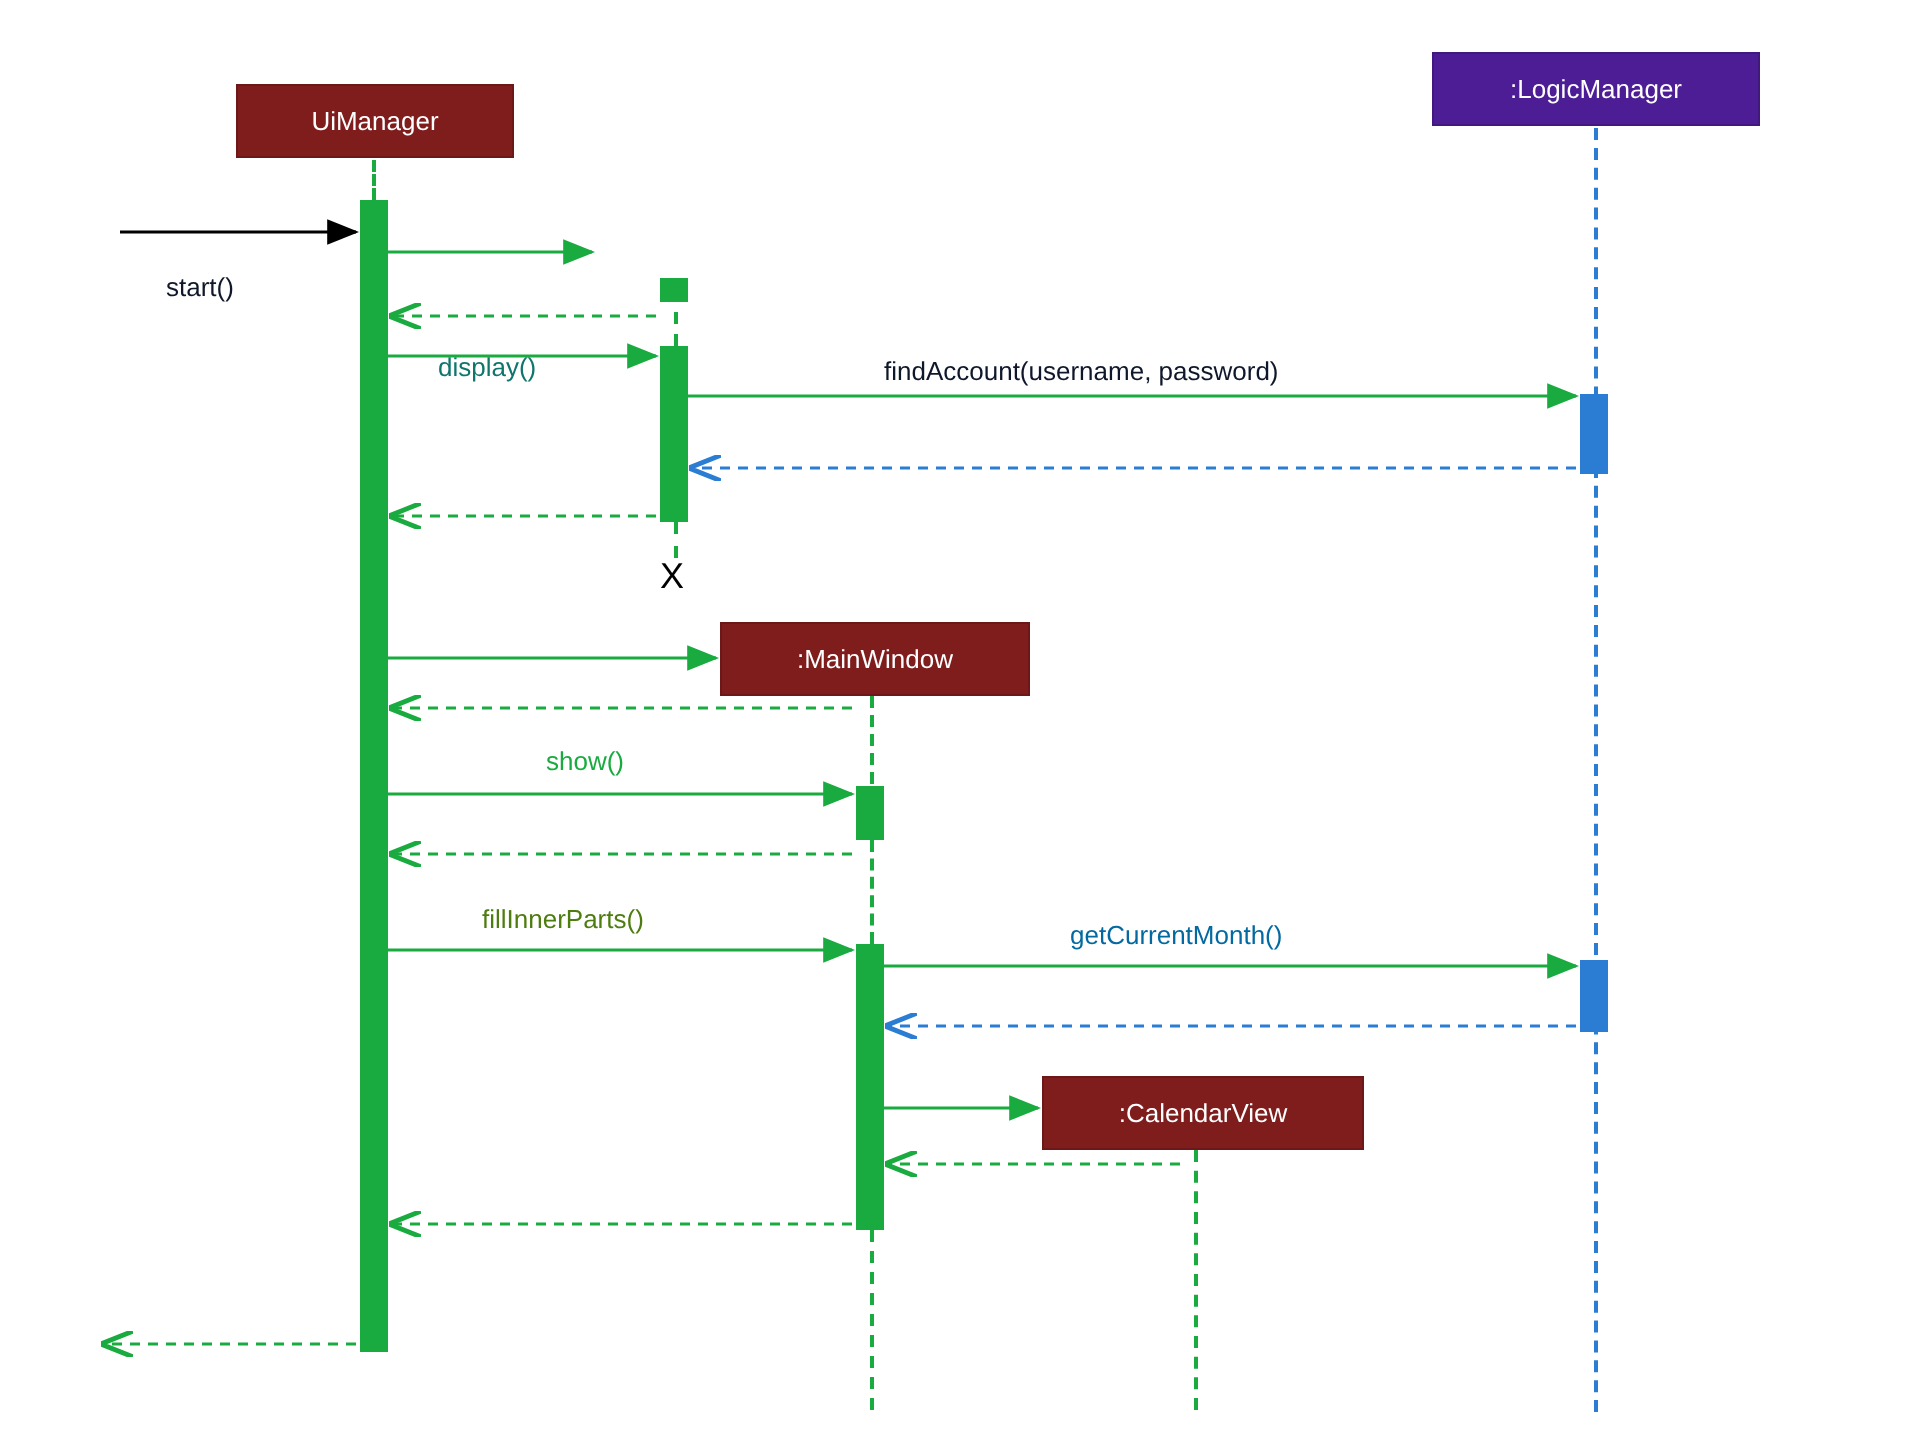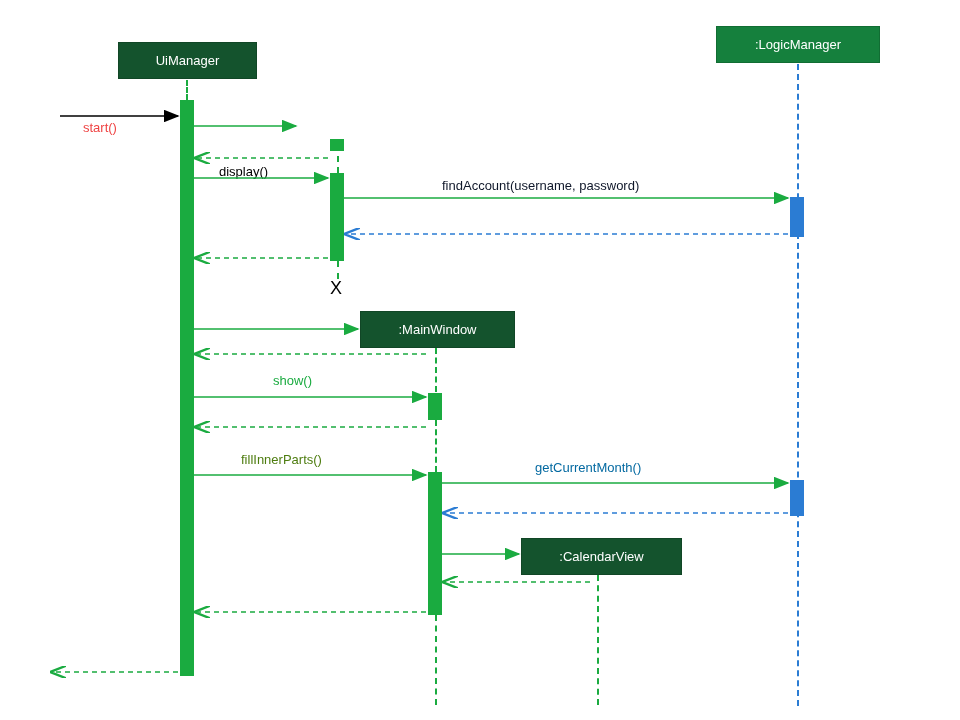--- a/index.html
+++ b/index.html
@@ -1,19 +1,19 @@
 <!DOCTYPE html>
 <html><head>
 <meta charset="utf-8">
 <style>
 body{margin:0;font-family:Arial,sans-serif;font-size:13px;background:#fff}
 .canvas{position:relative;width:960px;height:720px}
 .participant{position:absolute;color:#fff;text-align:center;padding:10px 0;border:1px solid rgba(0,0,0,.15)}
-.green{background:#14532d}
-.blue{background:#15803d}
+.green{background:#7f1d1d}
+.blue{background:#4c1d95}
 .lifeline{position:absolute;width:0;border-left:2px dashed}
 .activation{position:absolute;background:#1aab40}
 .activation.blue{background:#2b7cd3}
 .msg-label{position:absolute;white-space:nowrap}
 svg.arrow{position:absolute;overflow:visible}
 </style>
 </head>
 <body>
 
 <div class="canvas">
@@ -45,22 +45,22 @@
   <div class="activation" style="left:330px;top:173px;width:14px;height:88px"></div>
   <div class="activation blue" style="left:790px;top:197px;width:14px;height:40px"></div>
   <div class="activation" style="left:428px;top:393px;width:14px;height:27px"></div>
   <div class="activation" style="left:428px;top:472px;width:14px;height:143px"></div>
   <div class="activation blue" style="left:790px;top:480px;width:14px;height:36px"></div>
 
   <div style="position:absolute;left:330px;top:278px;font-size:18px;color:#000">
     <span>X</span>
   </div>
 
-  <div class="msg-label" style="left:83px;top:120px;color:#ef4444">start()</div>
-  <div class="msg-label" style="left:219px;top:164px;color:#000000">display()</div>
+  <div class="msg-label" style="left:83px;top:136px;color:#0f172a">start()</div>
+  <div class="msg-label" style="left:219px;top:176px;color:#0f766e">display()</div>
   <div class="msg-label" style="left:442px;top:178px;color:#0f172a">findAccount(username, password)</div>
   <div class="msg-label" style="left:273px;top:373px;color:#1aab40">show()</div>
   <div class="msg-label" style="left:241px;top:452px;color:#4d7c0f">fillInnerParts()</div>
   <div class="msg-label" style="left:535px;top:460px;color:#0369a1">getCurrentMonth()</div>
 
   <svg class="arrow" style="left:0;top:0" width="960" height="720">
     <defs>
       <marker id="ah-black" markerWidth="10" markerHeight="8" refX="9" refY="4" orient="auto">
           <path d="M0,0 L10,4 L0,8 z" fill="#000"></path>
         </marker>

